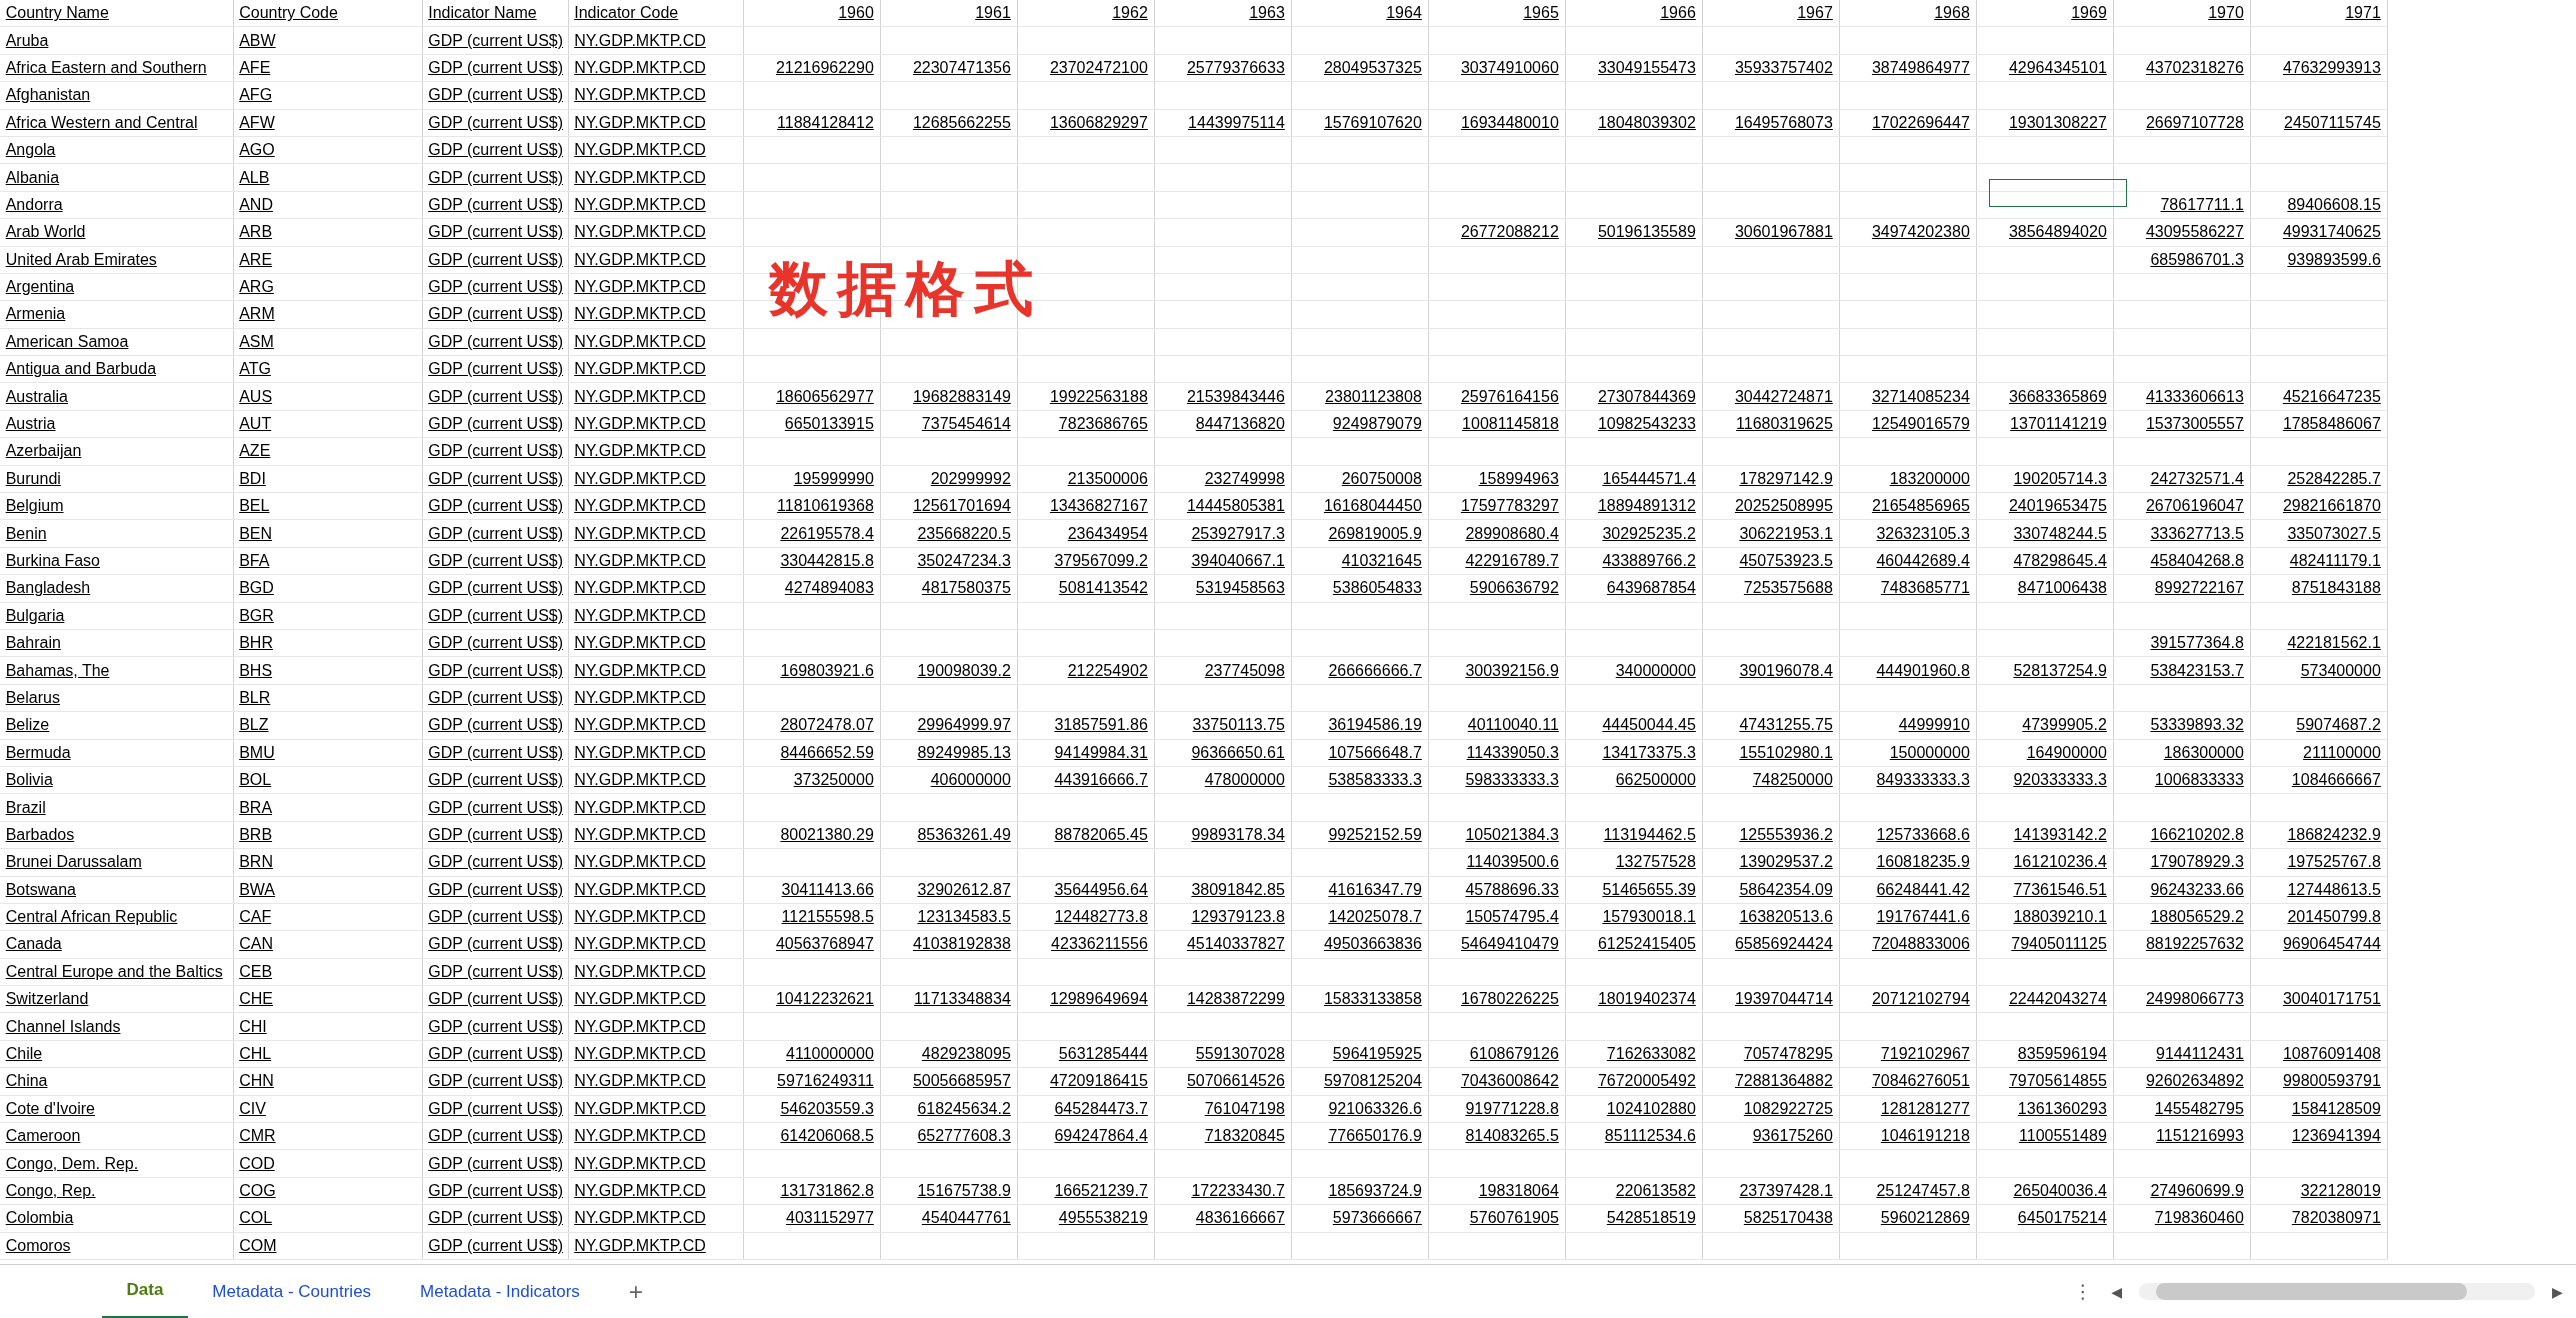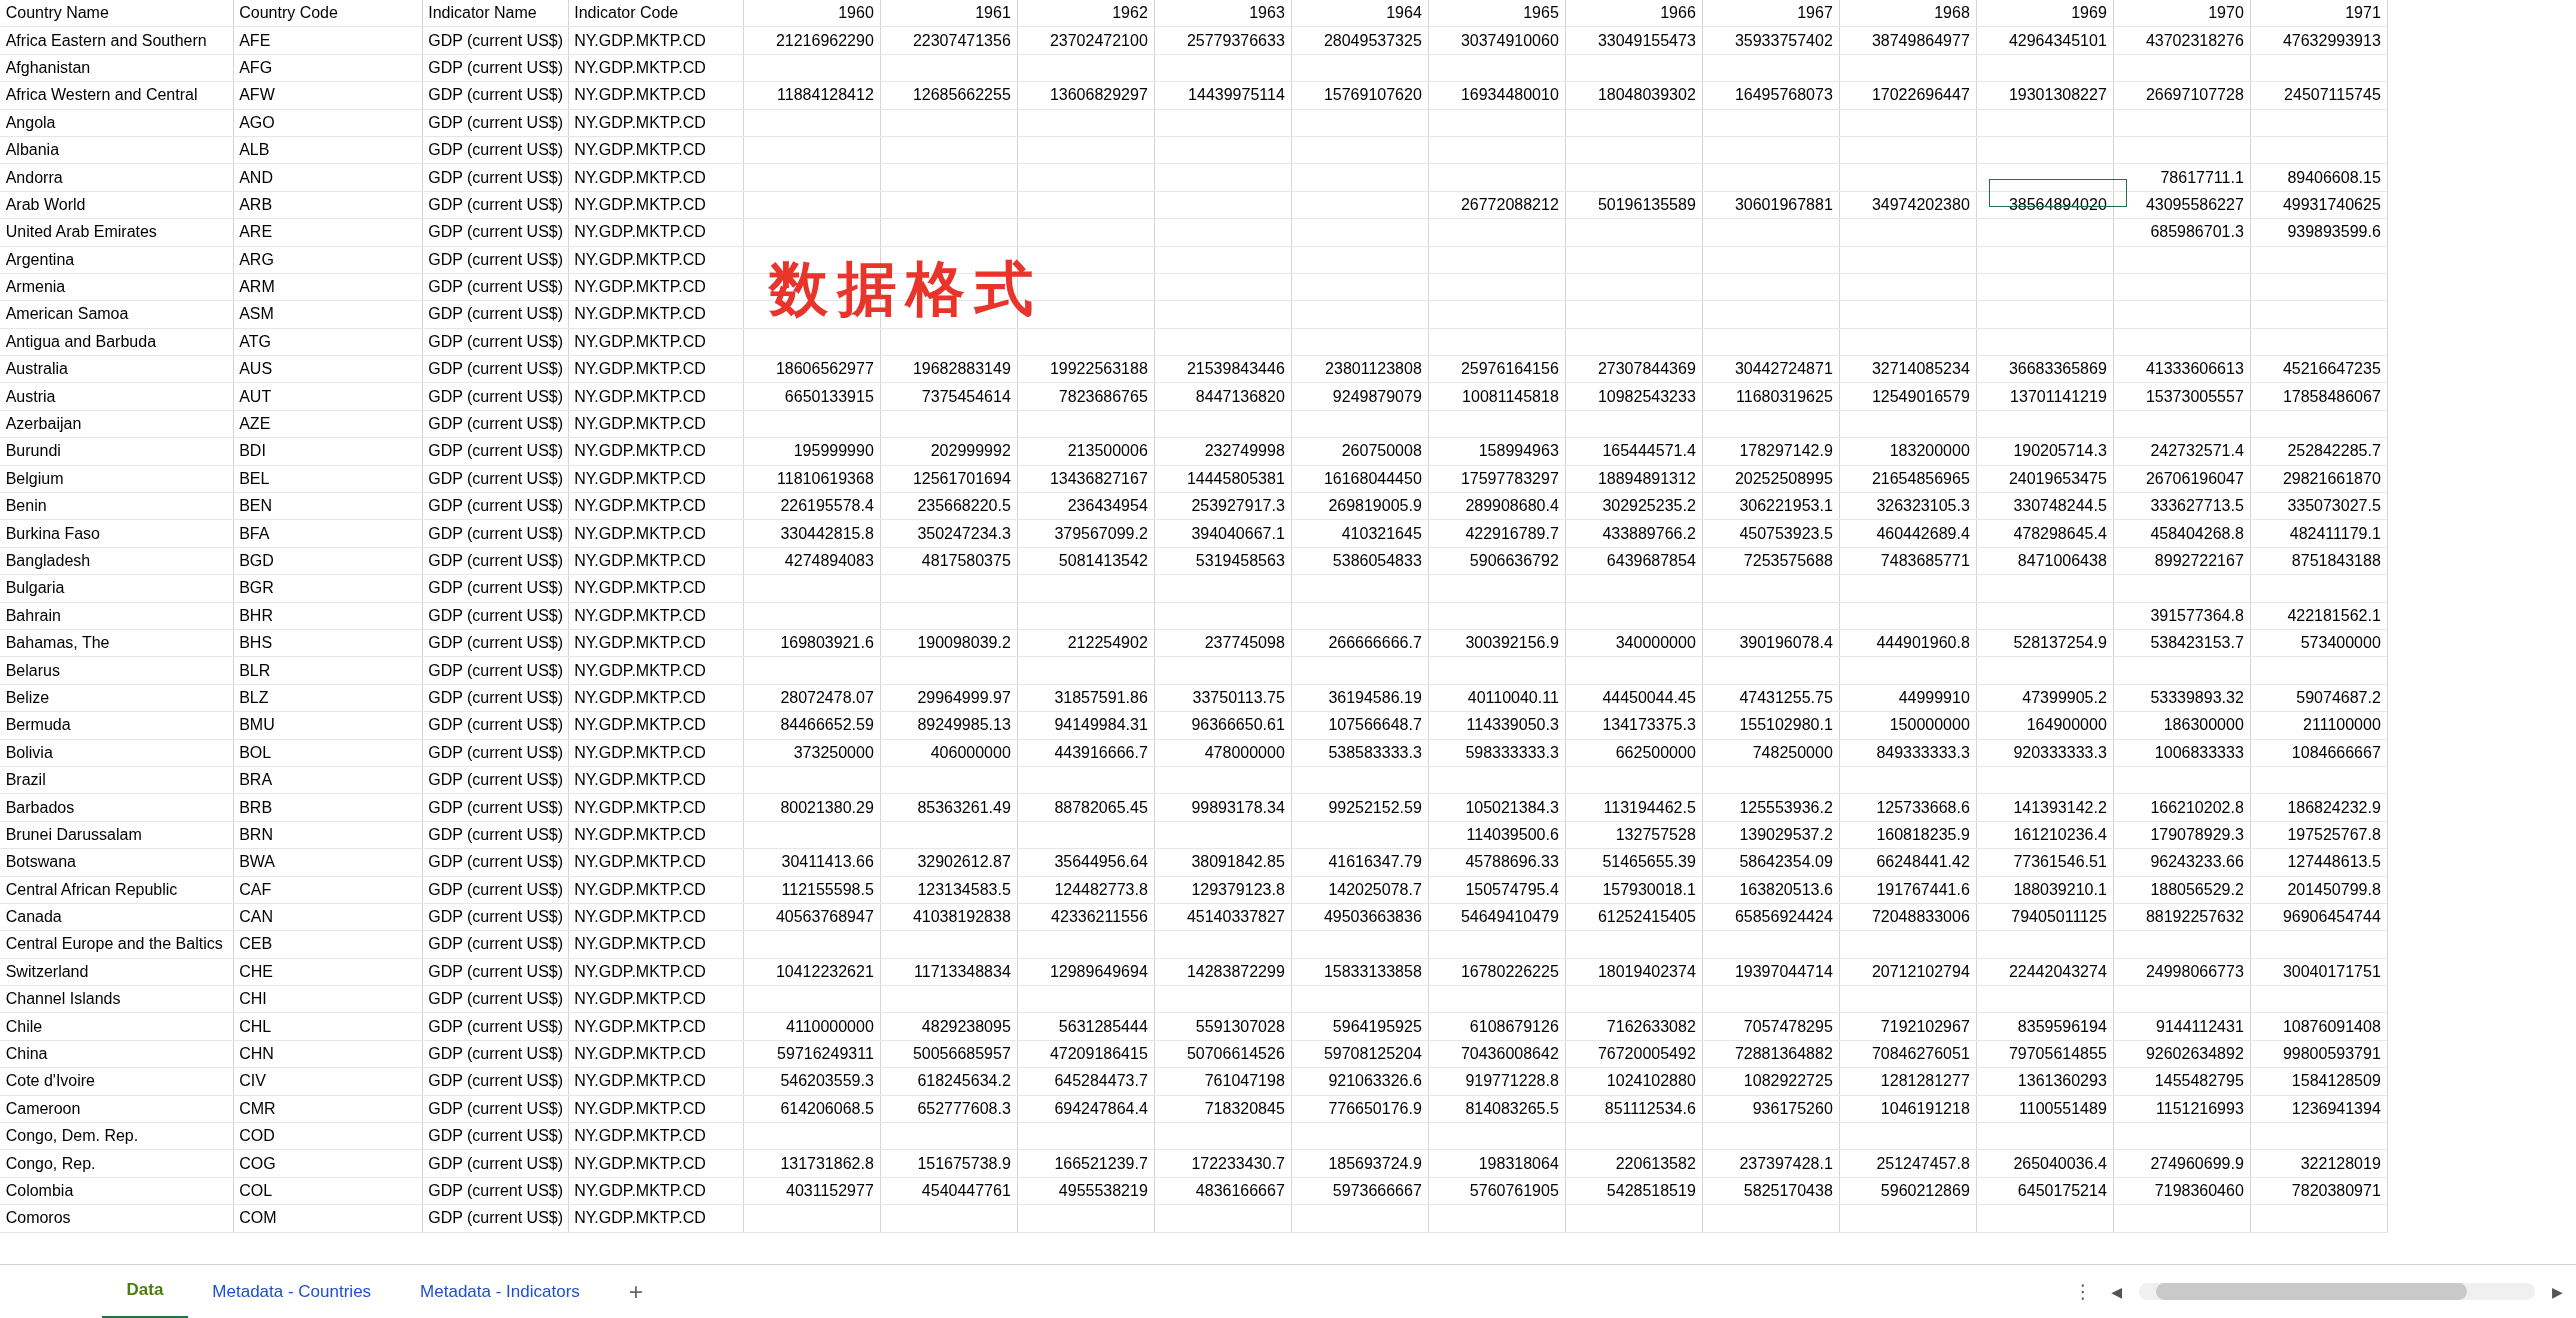--- a/index.html
+++ b/index.html
@@ -1,19 +1,19 @@
 <!DOCTYPE html>
 <html style="font-size:15px"><head>
 <meta charset="utf-8">
 <style>
   html,body{margin:0;padding:0;background:#fff;}
   body{font-family:"Liberation Sans",sans-serif;font-size:16px;color:#000;-webkit-font-smoothing:antialiased;}
   #sheet{position:relative;width:2576px;height:1318px;overflow:hidden;background:#fff;}
 
-  table.grid{border-collapse:collapse;table-layout:fixed;width:2176px;}
+  table.grid{border-collapse:collapse;table-layout:fixed;width:2176px;text-decoration:underline;}
   table.grid td,table.grid th{
     border-right:0.9px solid #d4d4d4;
     border-bottom:0.9px solid #e6e6e6;
     height:26.4px;
     padding:0 5.7px;
     font-weight:normal;
     font-size:16px;
     white-space:nowrap;
     overflow:hidden;
     vertical-align:middle;
@@ -120,20 +120,38 @@
         <th class="num">1966</th>
         <th class="num">1967</th>
         <th class="num">1968</th>
         <th class="num">1969</th>
         <th class="num">1970</th>
         <th class="num">1971</th>
       </tr>
     </thead>
     <tbody id="grid-body">
         <tr>
+          <td class="txt">Aruba</td>
+          <td class="txt">ABW</td>
+          <td class="txt">GDP (current US$)</td>
+          <td class="txt">NY.GDP.MKTP.CD</td>
+          <td class="num"></td>
+          <td class="num"></td>
+          <td class="num"></td>
+          <td class="num"></td>
+          <td class="num"></td>
+          <td class="num"></td>
+          <td class="num"></td>
+          <td class="num"></td>
+          <td class="num"></td>
+          <td class="num"></td>
+          <td class="num"></td>
+          <td class="num"></td>
+        </tr>
+        <tr>
           <td class="txt">Africa Eastern and Southern</td>
           <td class="txt">AFE</td>
           <td class="txt">GDP (current US$)</td>
           <td class="txt">NY.GDP.MKTP.CD</td>
           <td class="num">21216962290</td>
           <td class="num">22307471356</td>
           <td class="num">23702472100</td>
           <td class="num">25779376633</td>
           <td class="num">28049537325</td>
           <td class="num">30374910060</td>

